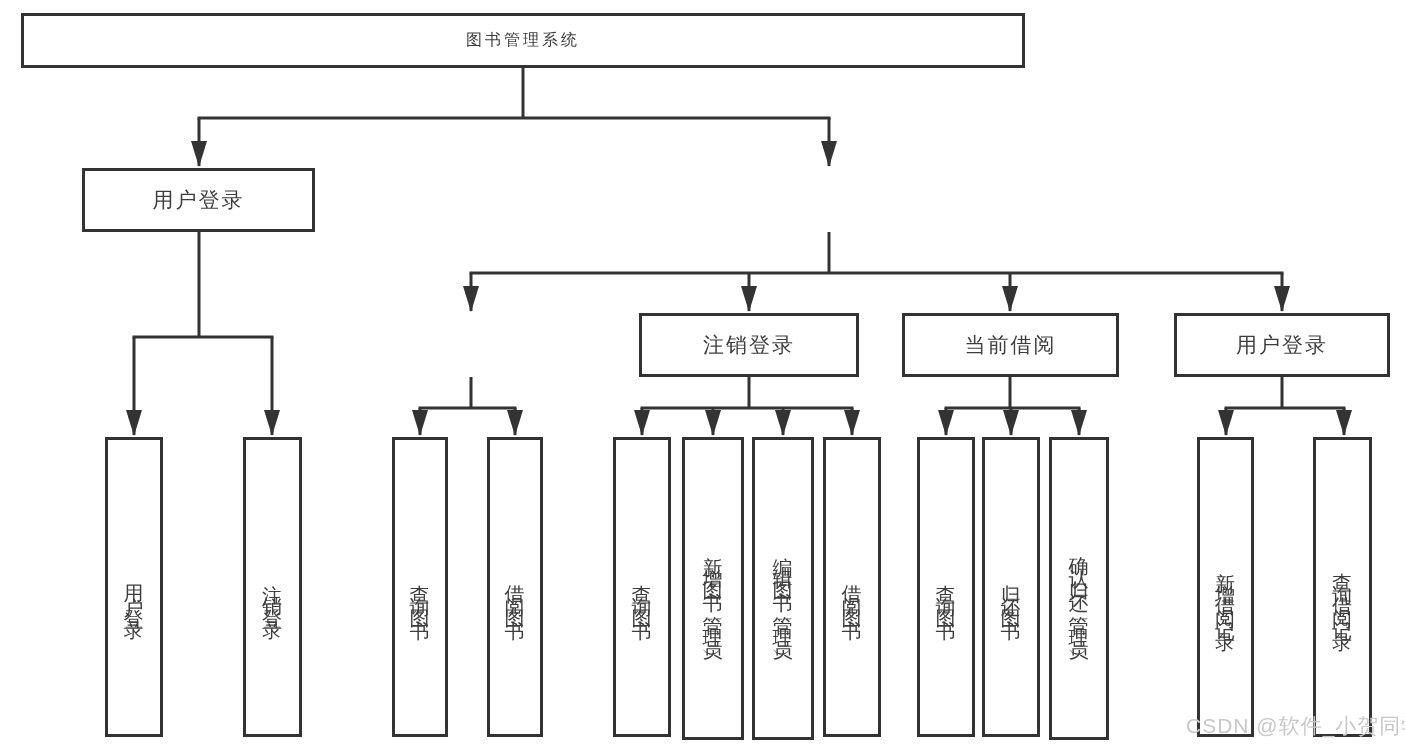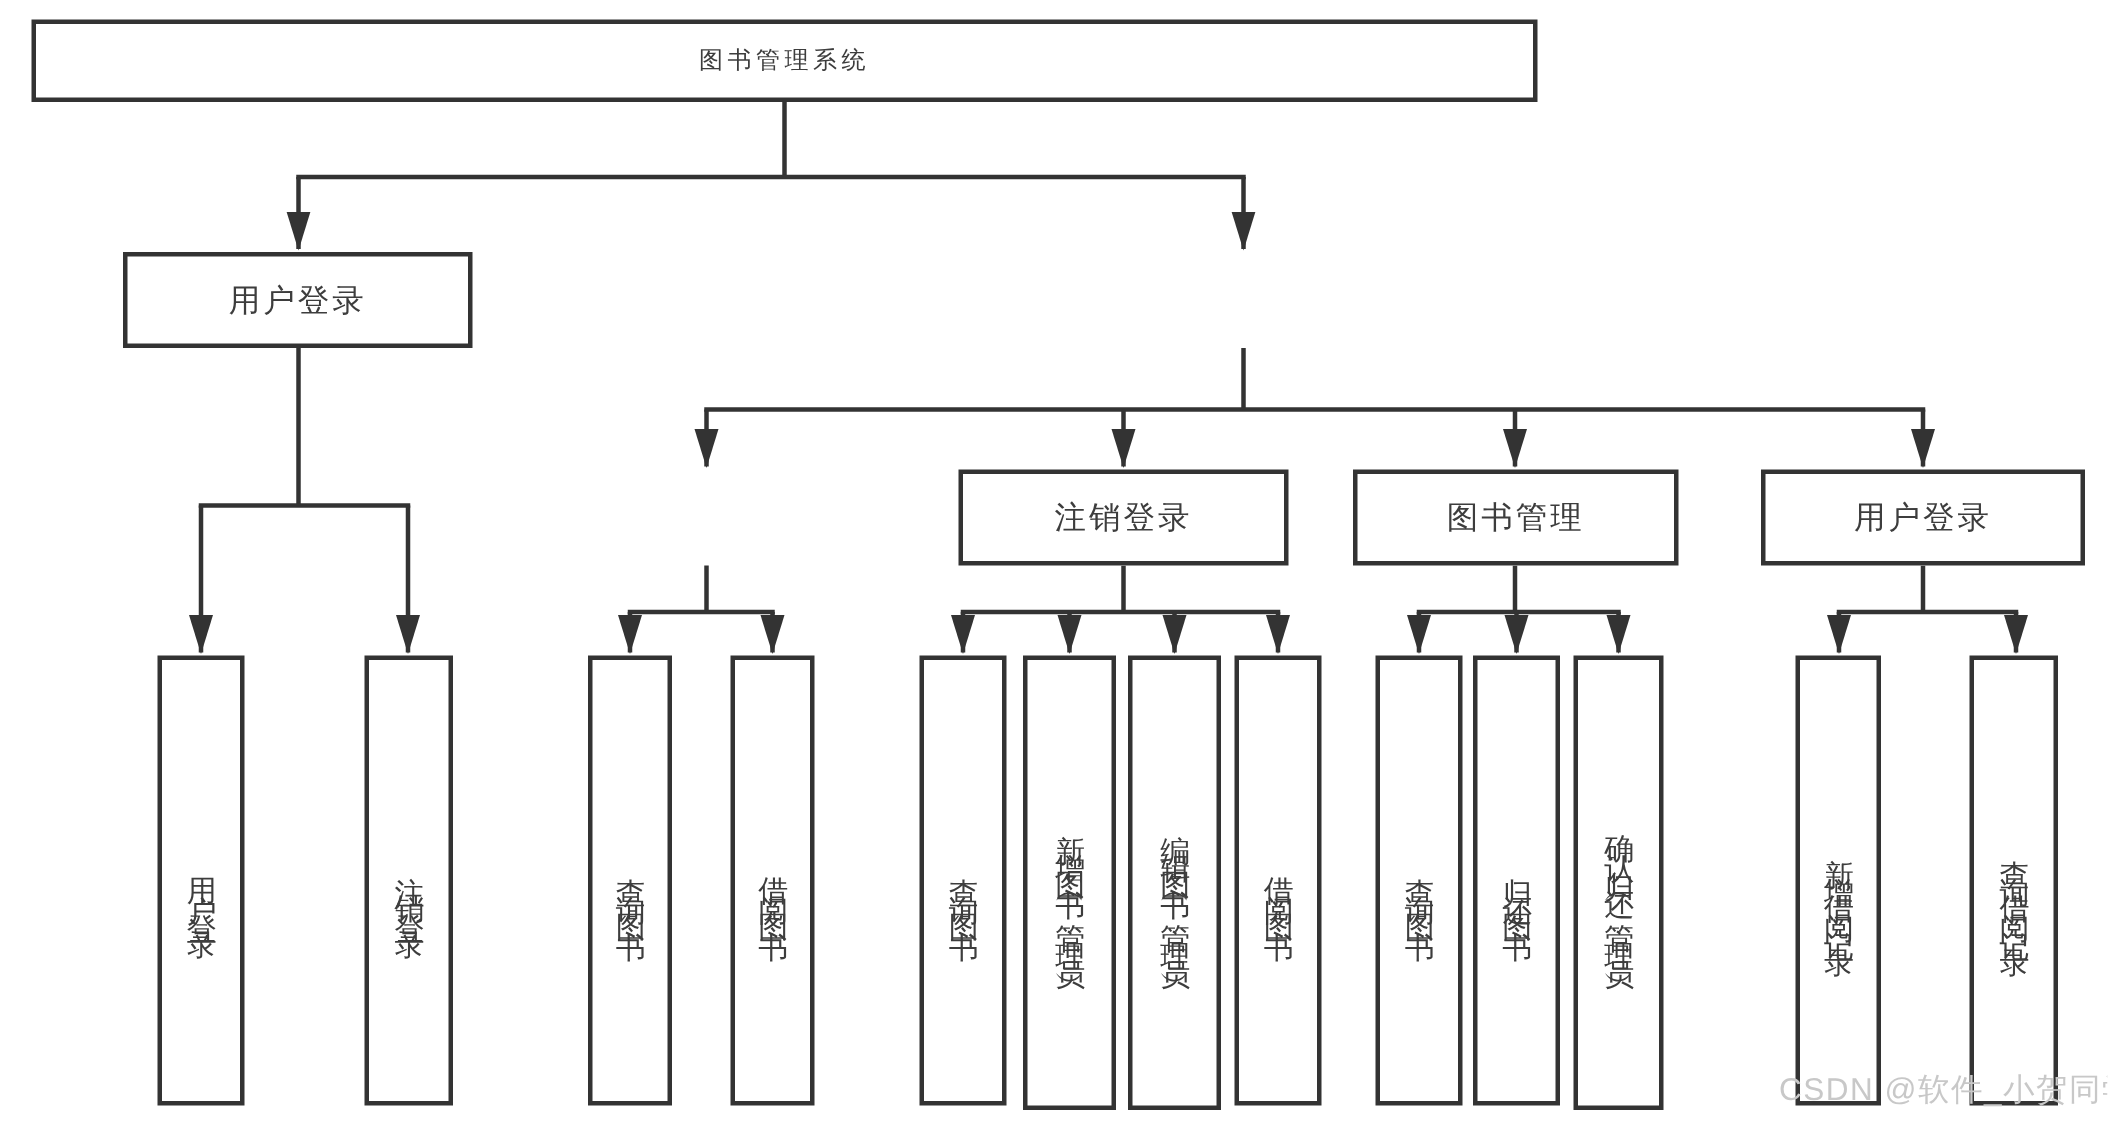--- a/index.html
+++ b/index.html
@@ -92,21 +92,21 @@
       <line x1="1226" y1="408" x2="1226" y2="435" marker-end="url(#arrow)"></line>
       <line x1="1344" y1="408" x2="1344" y2="435" marker-end="url(#arrow)"></line>
     </g>
   </svg>
 
   <div class="box h-box root-box" style="left:21px;top:13px;width:1004px;height:55px;">图书管理系统</div>
 
   <div class="box h-box" style="left:82px;top:168px;width:233px;height:64px;">用户登录</div>
 
   <div class="box h-box" style="left:639px;top:313px;width:220px;height:64px;">注销登录</div>
-  <div class="box h-box" style="left:902px;top:313px;width:217px;height:64px;">图书管理</div>
+  <div class="box h-box" style="left:902px;top:313px;width:217px;height:64px;">当前借阅</div>
   <div class="box h-box" style="left:1174px;top:313px;width:216px;height:64px;">用户登录</div>
 
   <div class="box v-box" style="left:105px;top:437px;width:58px;height:300px;">用户登录</div>
   <div class="box v-box" style="left:243px;top:437px;width:59px;height:300px;">注销登录</div>
 
   <div class="box v-box" style="left:392px;top:437px;width:56px;height:300px;">查询图书</div>
   <div class="box v-box" style="left:487px;top:437px;width:56px;height:300px;">借阅图书</div>
 
   <div class="box v-box" style="left:613px;top:437px;width:58px;height:300px;">查询图书</div>
   <div class="box v-box" style="left:682px;top:437px;width:62px;height:303px;">新增图书（管理员）</div>

